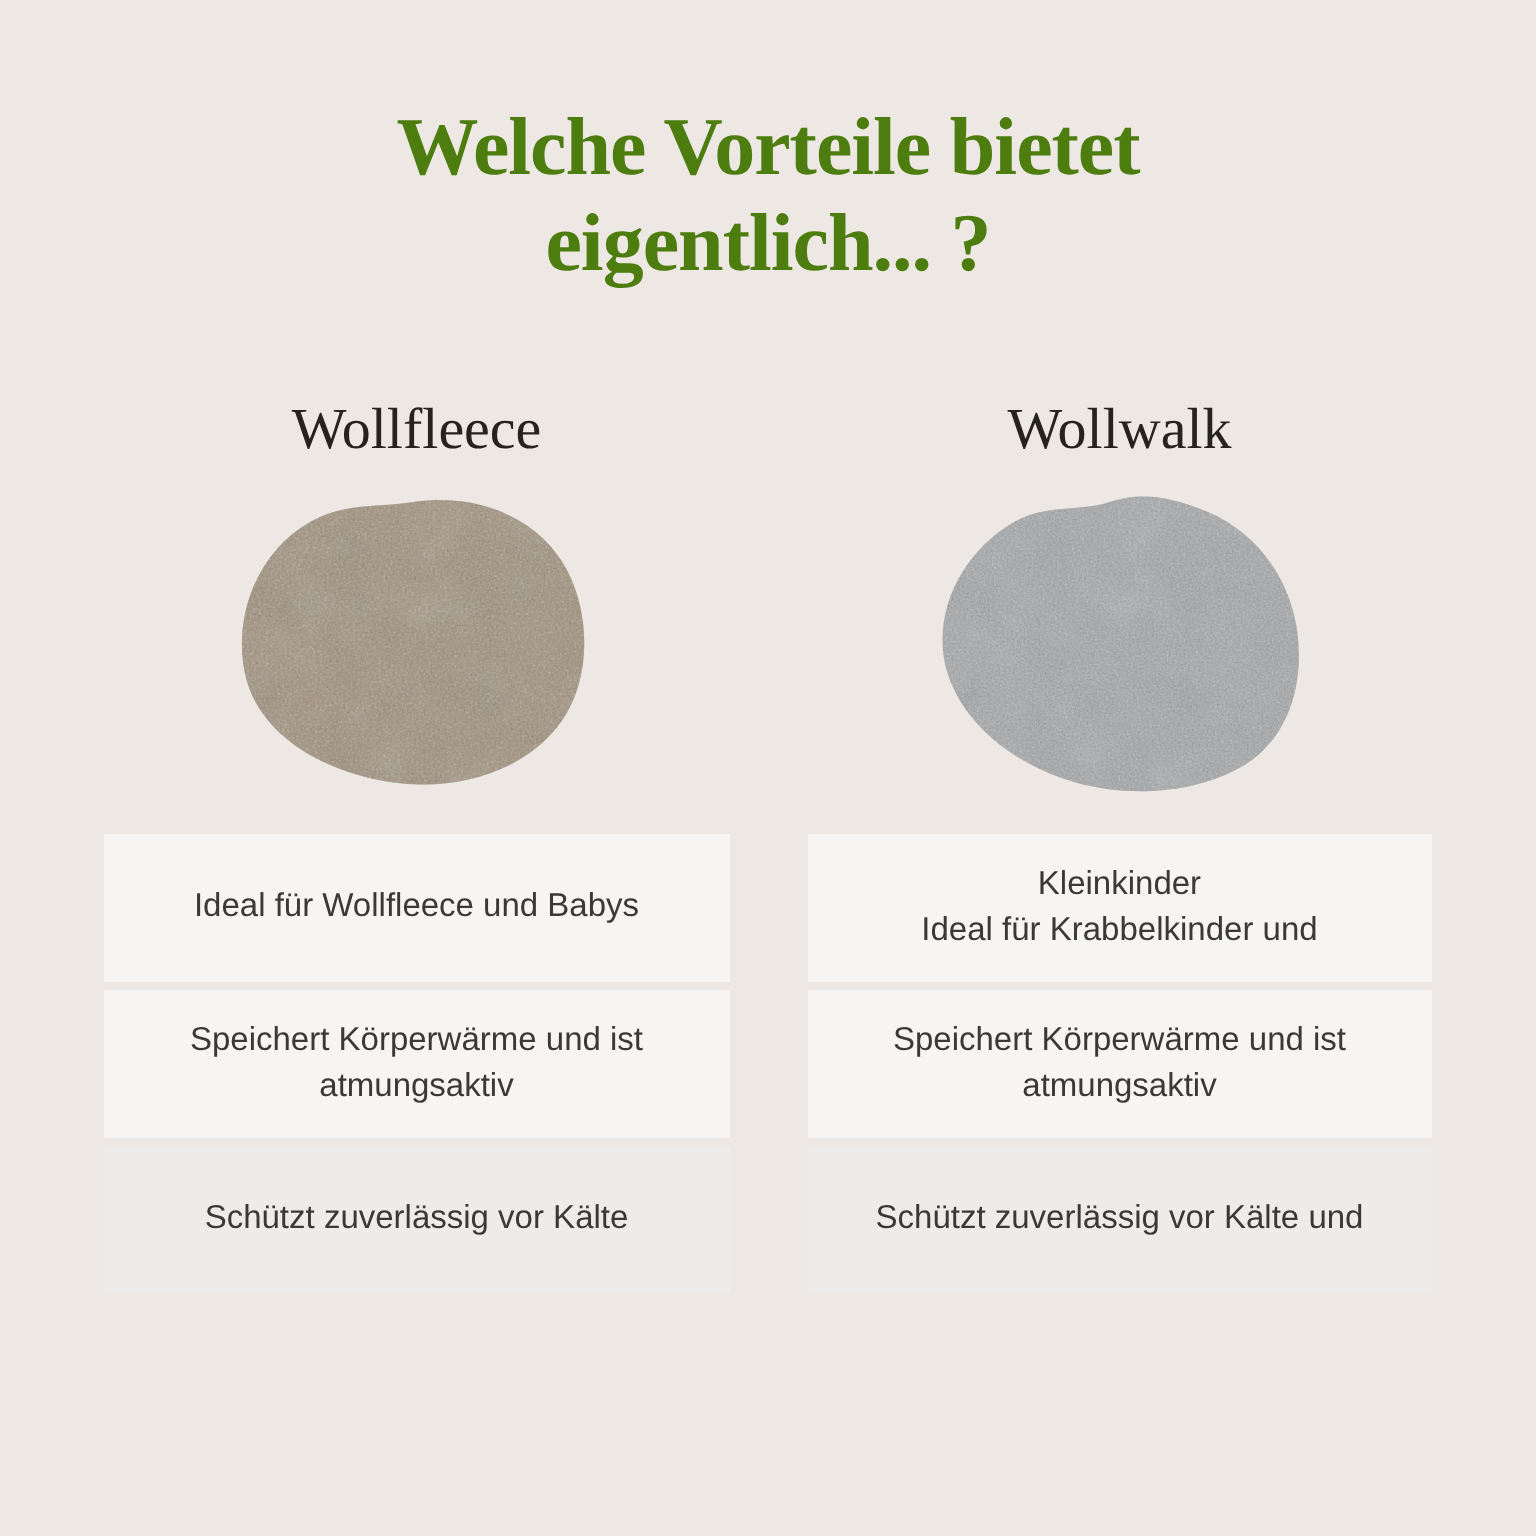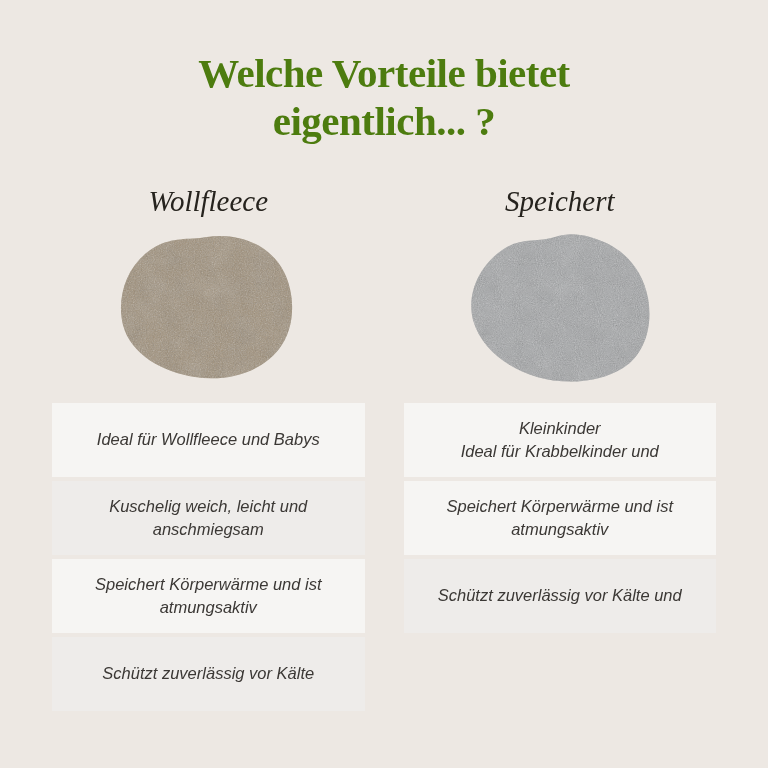--- a/index.html
+++ b/index.html
@@ -18,22 +18,21 @@
     font-size:41px;
     line-height:1.16;
     letter-spacing:-0.5px;
     color:#4d7c0f;
   }
   .page-title .tline { display:block; }
   .grid {
     display:grid;
     grid-template-columns:1fr 1fr;
     column-gap:39px;
-    margin:38px 52px 0 52px;
-    font-style:italic;
+    margin:52px 52px 0 52px;
   }
   .col { display:flex; flex-direction:column; }
   .col-header {
     text-align:center;
     font-family:"Liberation Serif", "DejaVu Serif", serif;
     font-weight:400;
     font-size:29px;
     line-height:36px;
     color:#26231e;
   }
@@ -99,41 +98,35 @@
           <path opacity="0.25" filter="url(#feltCoarse)" d="M 89,3 C 122,-2 153,12 166,38 C 178,62 177,95 161,115 C 143,138 110,148 77,143 C 45,138 13,121 5,91 C -2,63 9,29 37,13 C 55,3 70,6 89,3 Z"></path>
           <path opacity="0.5" filter="url(#feltFine)" d="M 89,3 C 122,-2 153,12 166,38 C 178,62 177,95 161,115 C 143,138 110,148 77,143 C 45,138 13,121 5,91 C -2,63 9,29 37,13 C 55,3 70,6 89,3 Z"></path>
         </svg>
       </div>
 
       <div class="feature f-light">
         <div>
           <span class="ln">Ideal für Wollfleece und Babys</span>
         </div>
       </div>
-      <div class="feature f-dark">
-        <div>
-          <span class="ln">Kuschelig weich, leicht und</span>
-          <span class="ln">anschmiegsam</span>
-        </div>
-      </div>
       <div class="feature f-light">
         <div>
           <span class="ln">Speichert Körperwärme und ist</span>
           <span class="ln">atmungsaktiv</span>
         </div>
       </div>
       <div class="feature f-dark">
         <div>
           <span class="ln">Schützt zuverlässig vor Kälte</span>
         </div>
       </div>
     </div>
 
     <div class="col">
-      <div class="col-header">Speichert</div>
+      <div class="col-header">Wollwalk</div>
 
       <div class="swatch-wrap">
         <svg width="182" height="150" viewBox="0 0 182 150" aria-hidden="true">
           <path d="M 86,5 C 104,-1 120,4 135,10 C 158,20 174,40 179,66 C 184,94 176,122 154,136 C 130,151 96,153 68,145 C 40,137 12,117 4,88 C -3,60 12,30 38,15 C 54,6 70,10 86,5 Z" fill="#a2a4a6"></path>
           <path opacity="0.22" filter="url(#feltCoarse)" d="M 86,5 C 104,-1 120,4 135,10 C 158,20 174,40 179,66 C 184,94 176,122 154,136 C 130,151 96,153 68,145 C 40,137 12,117 4,88 C -3,60 12,30 38,15 C 54,6 70,10 86,5 Z"></path>
           <path opacity="0.55" filter="url(#feltFine2)" d="M 86,5 C 104,-1 120,4 135,10 C 158,20 174,40 179,66 C 184,94 176,122 154,136 C 130,151 96,153 68,145 C 40,137 12,117 4,88 C -3,60 12,30 38,15 C 54,6 70,10 86,5 Z"></path>
         </svg>
       </div>
 
       <div class="feature f-light">

